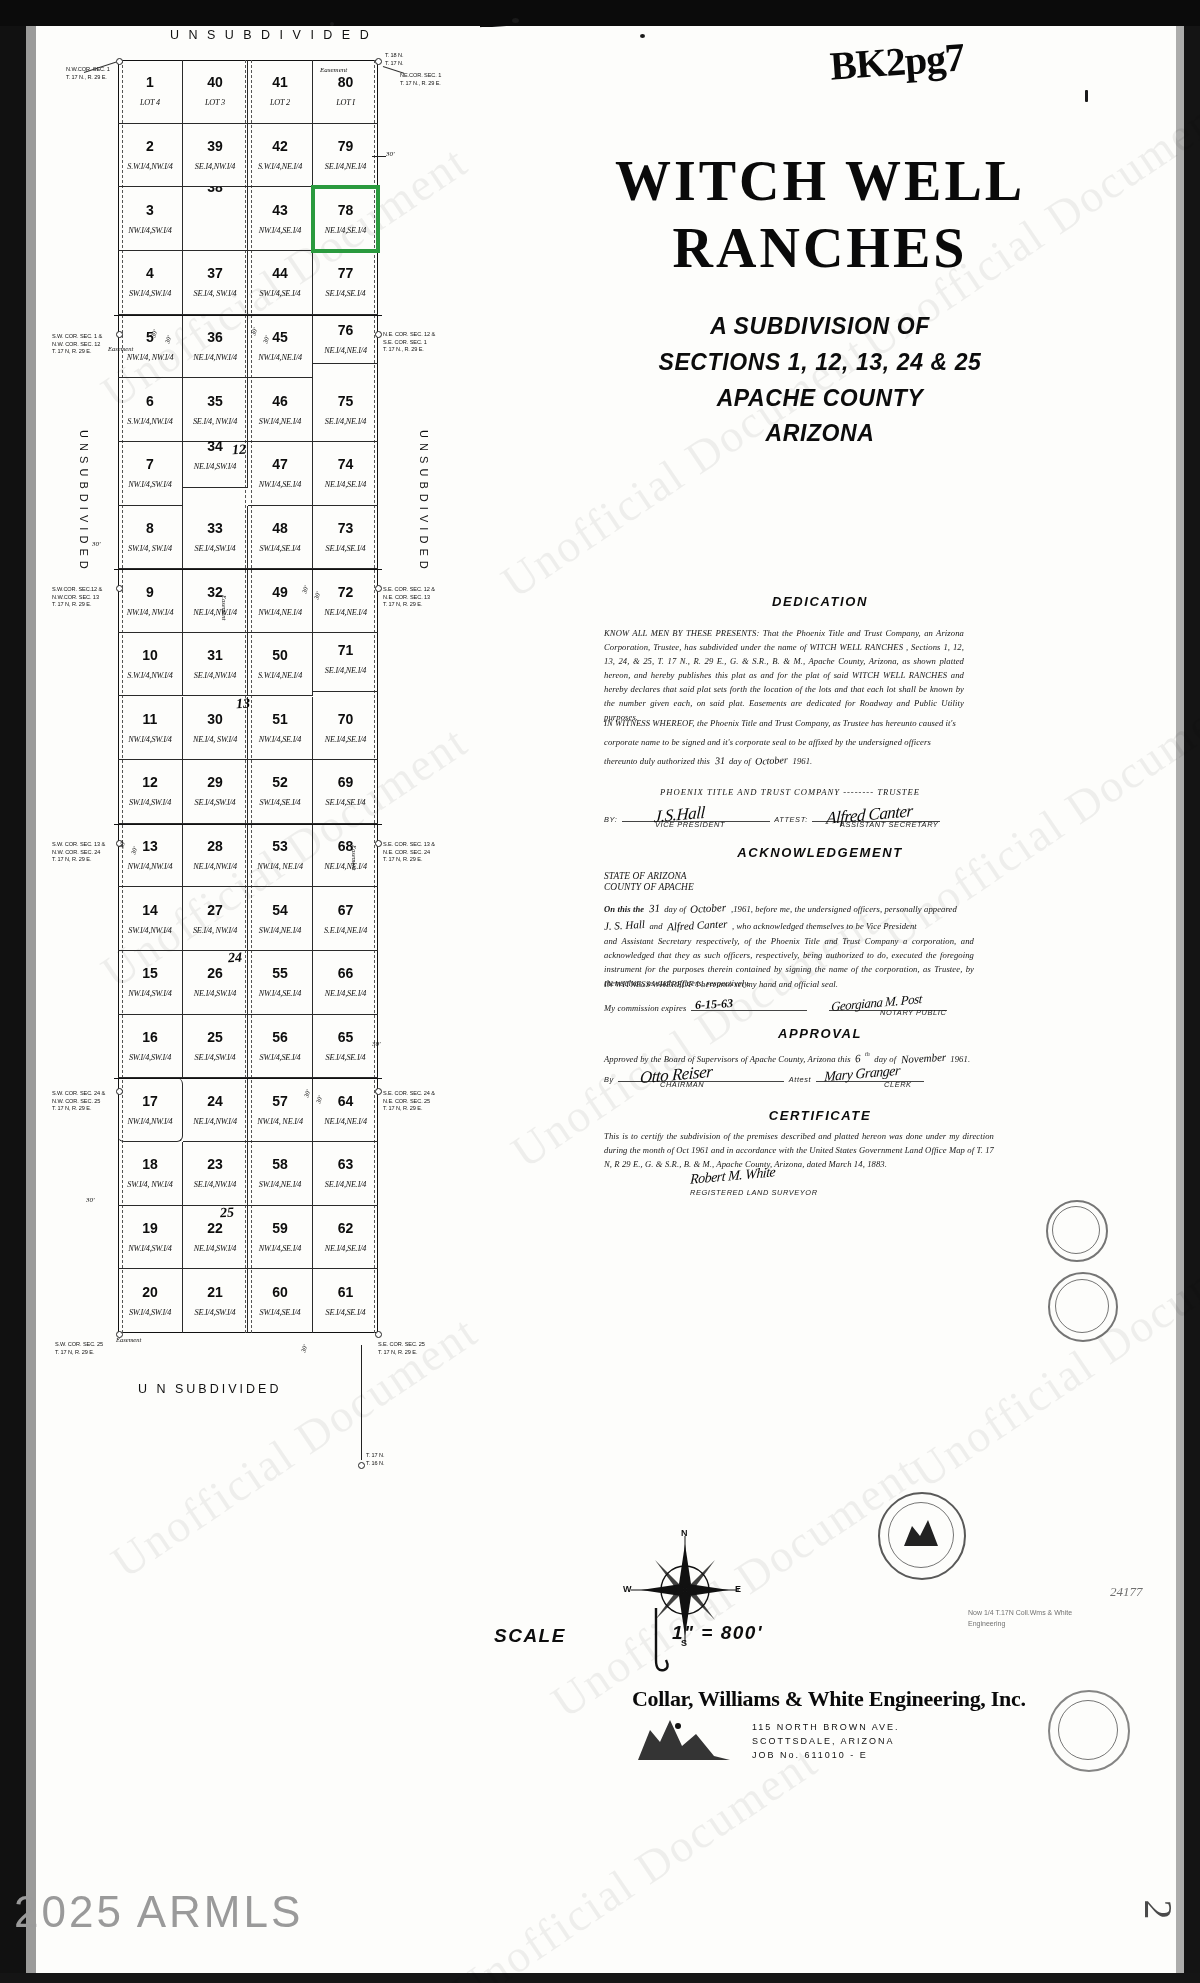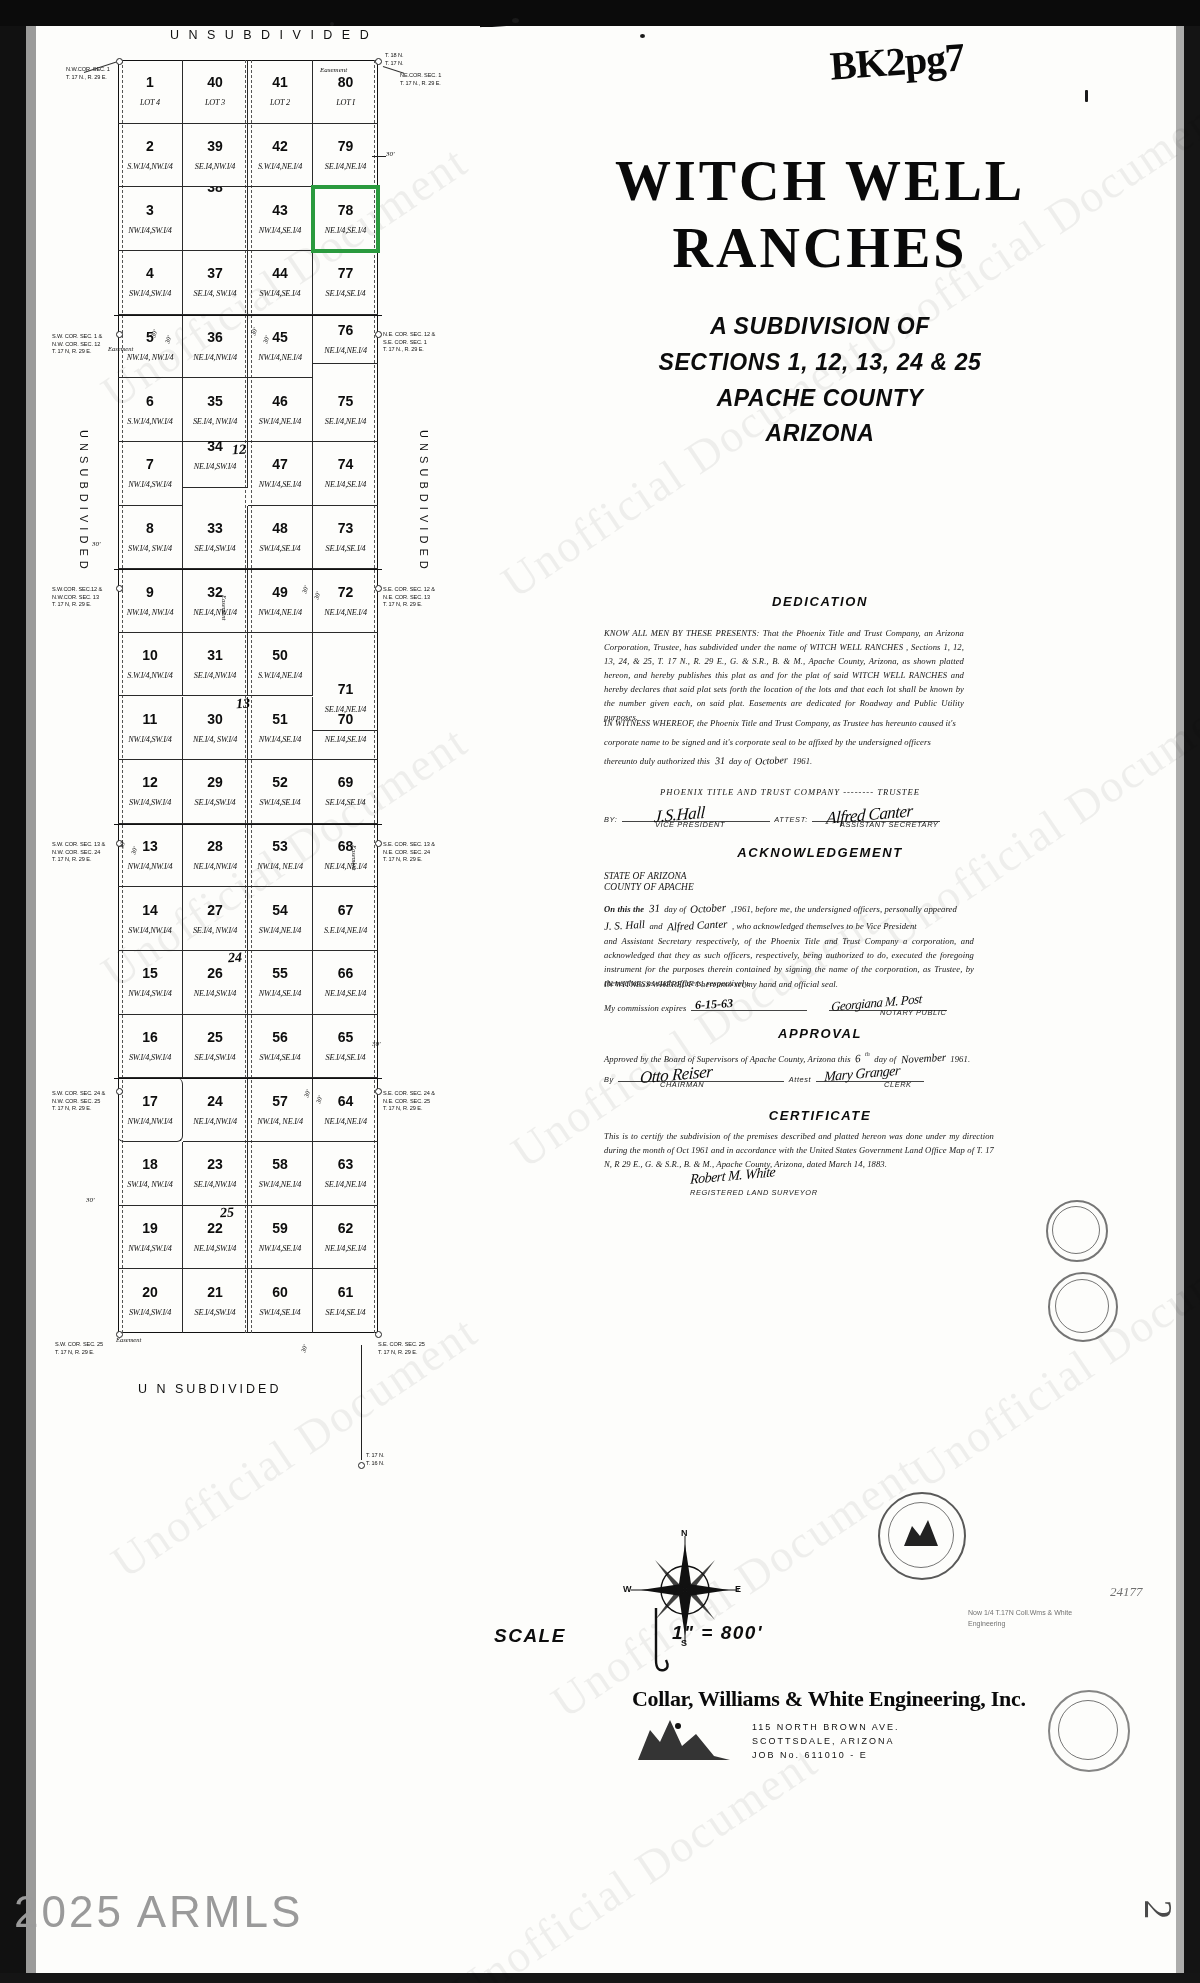--- a/index.html
+++ b/index.html
@@ -283,21 +283,21 @@
         <div class="sub">S.W.I/4,NW.I/4</div>
       </div>
       <div class="lot" style="left: 65px; top: 572.85px; width: 65px; height: 63.65px;">
         <div class="num">31</div>
         <div class="sub">SE.I/4,NW.I/4</div>
       </div>
       <div class="lot" style="left: 130px; top: 572.85px; width: 65px; height: 63.65px;">
         <div class="num">50</div>
         <div class="sub">S.W.I/4,NE.I/4</div>
       </div>
-      <div class="lot" style="left: 195px; top: 607px; width: 65px; height: 63.65px; border-right: none;">
+      <div class="lot" style="left: 195px; top: 568px; width: 65px; height: 63.65px; border-right: none;">
         <div class="num">71</div>
         <div class="sub">SE.I/4,NE.I/4</div>
       </div>
       <div class="lot" style="left: 0px; top: 636.5px; width: 65px; height: 63.65px;">
         <div class="num">11</div>
         <div class="sub">NW.I/4,SW.I/4</div>
       </div>
       <div class="lot" style="left: 65px; top: 636.5px; width: 65px; height: 63.65px;">
         <div class="num">30</div>
         <div class="sub">NE.I/4, SW.I/4</div>

